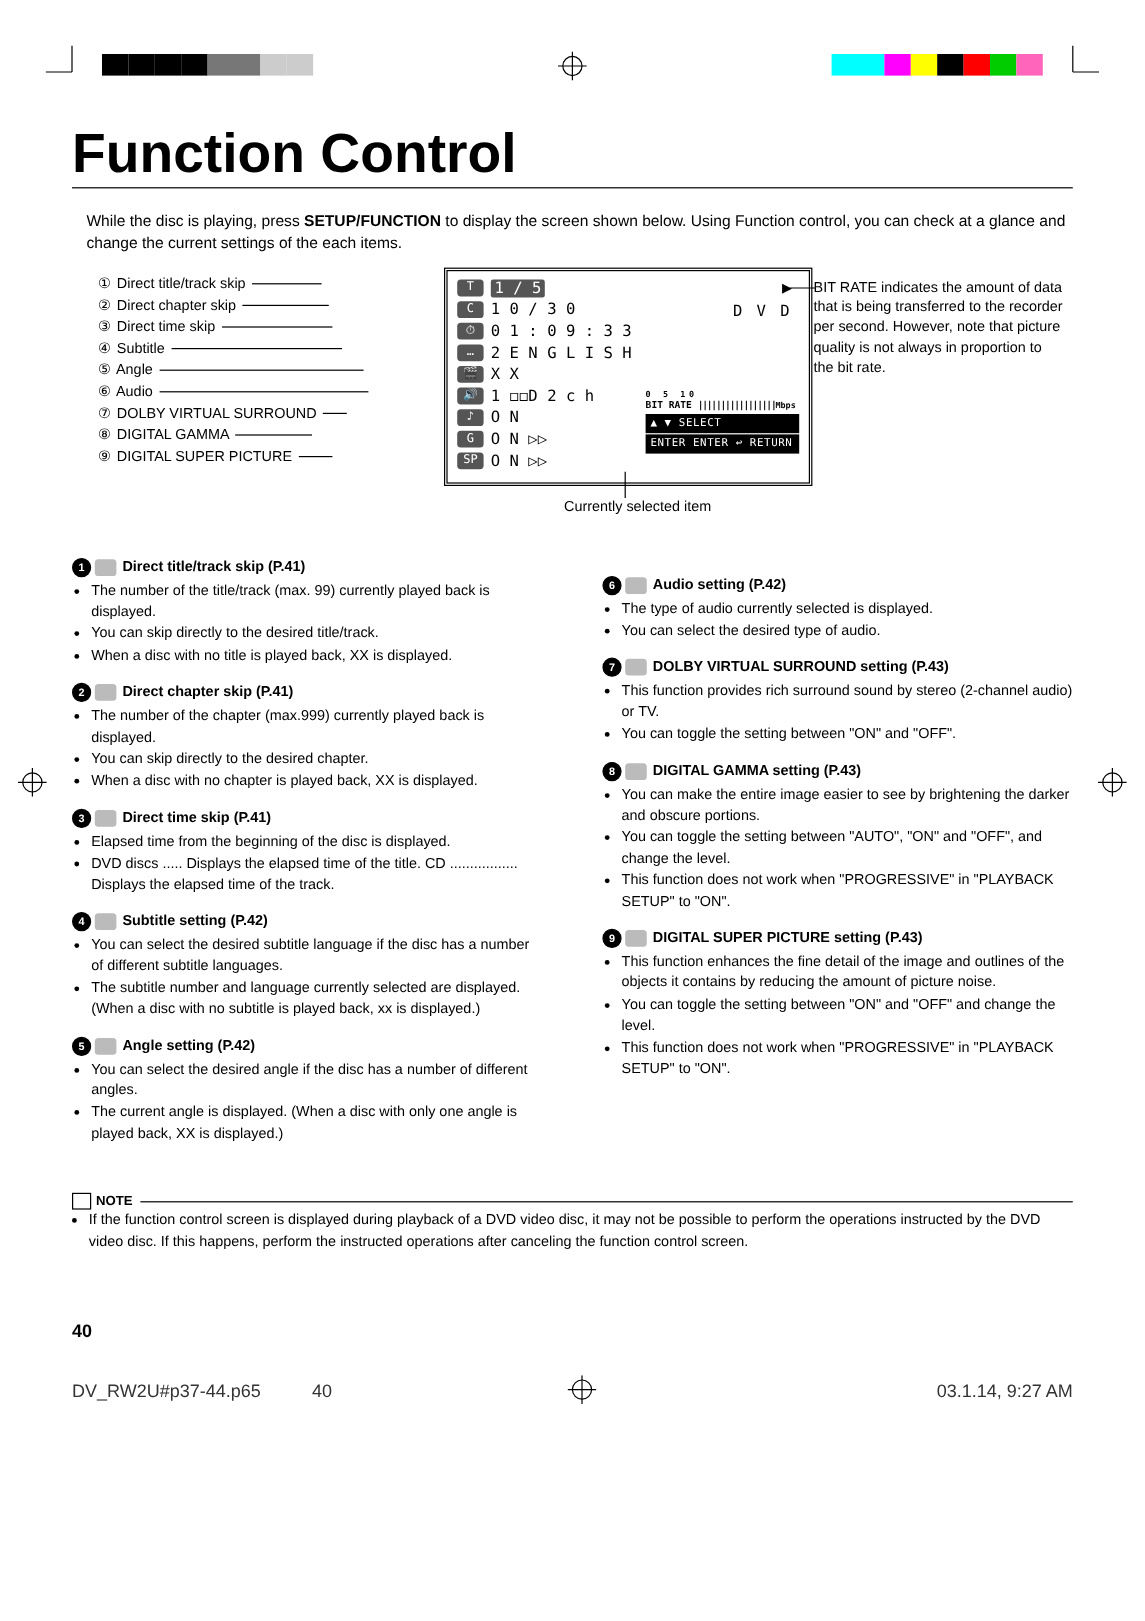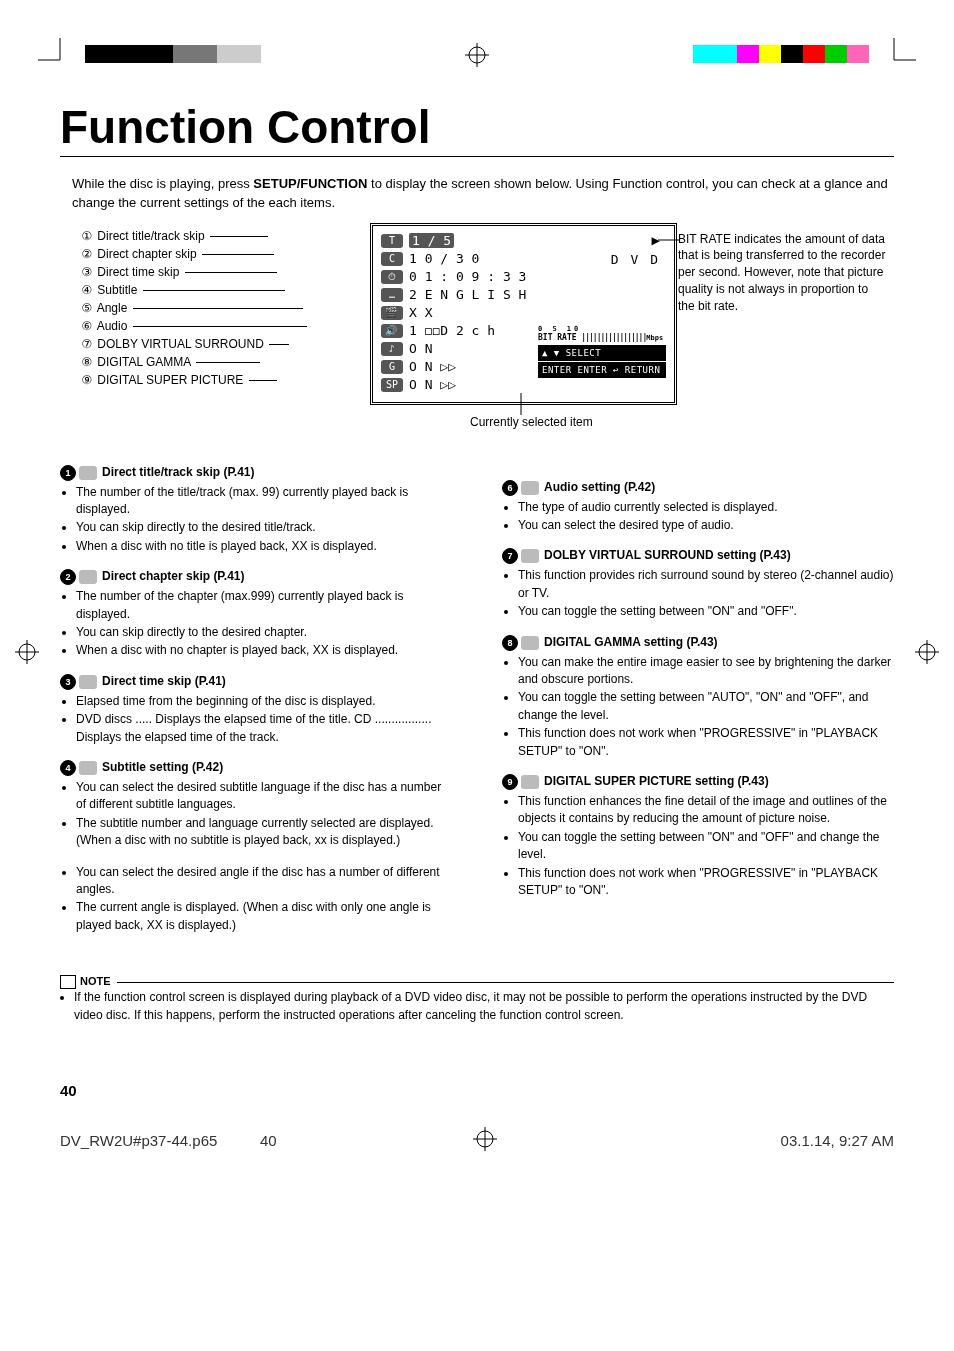--- a/index.html
+++ b/index.html
@@ -416,20 +416,21 @@
           </ul>
         </div>
         <div class="sect">
           <div class="sect-head"><span class="numcirc">4</span><span class="iconbox"></span>Subtitle setting (P.42)</div>
           <ul class="bullets">
             <li>You can select the desired subtitle language if the disc has a number of different subtitle languages.</li>
             <li>The subtitle number and language currently selected are displayed. (When a disc with no subtitle is played back, xx is displayed.)</li>
           </ul>
         </div>
         <div class="sect">
+          <div class="sect-head"><span class="numcirc">5</span><span class="iconbox"></span>Angle setting (P.42)</div>
           <ul class="bullets">
             <li>You can select the desired angle if the disc has a number of different angles.</li>
             <li>The current angle is displayed. (When a disc with only one angle is played back, XX is displayed.)</li>
           </ul>
         </div>
       </div>
     <div class="desc-col right-col" id="col-right">
         <div class="sect">
           <div class="sect-head"><span class="numcirc">6</span><span class="iconbox"></span>Audio setting (P.42)</div>
           <ul class="bullets">

